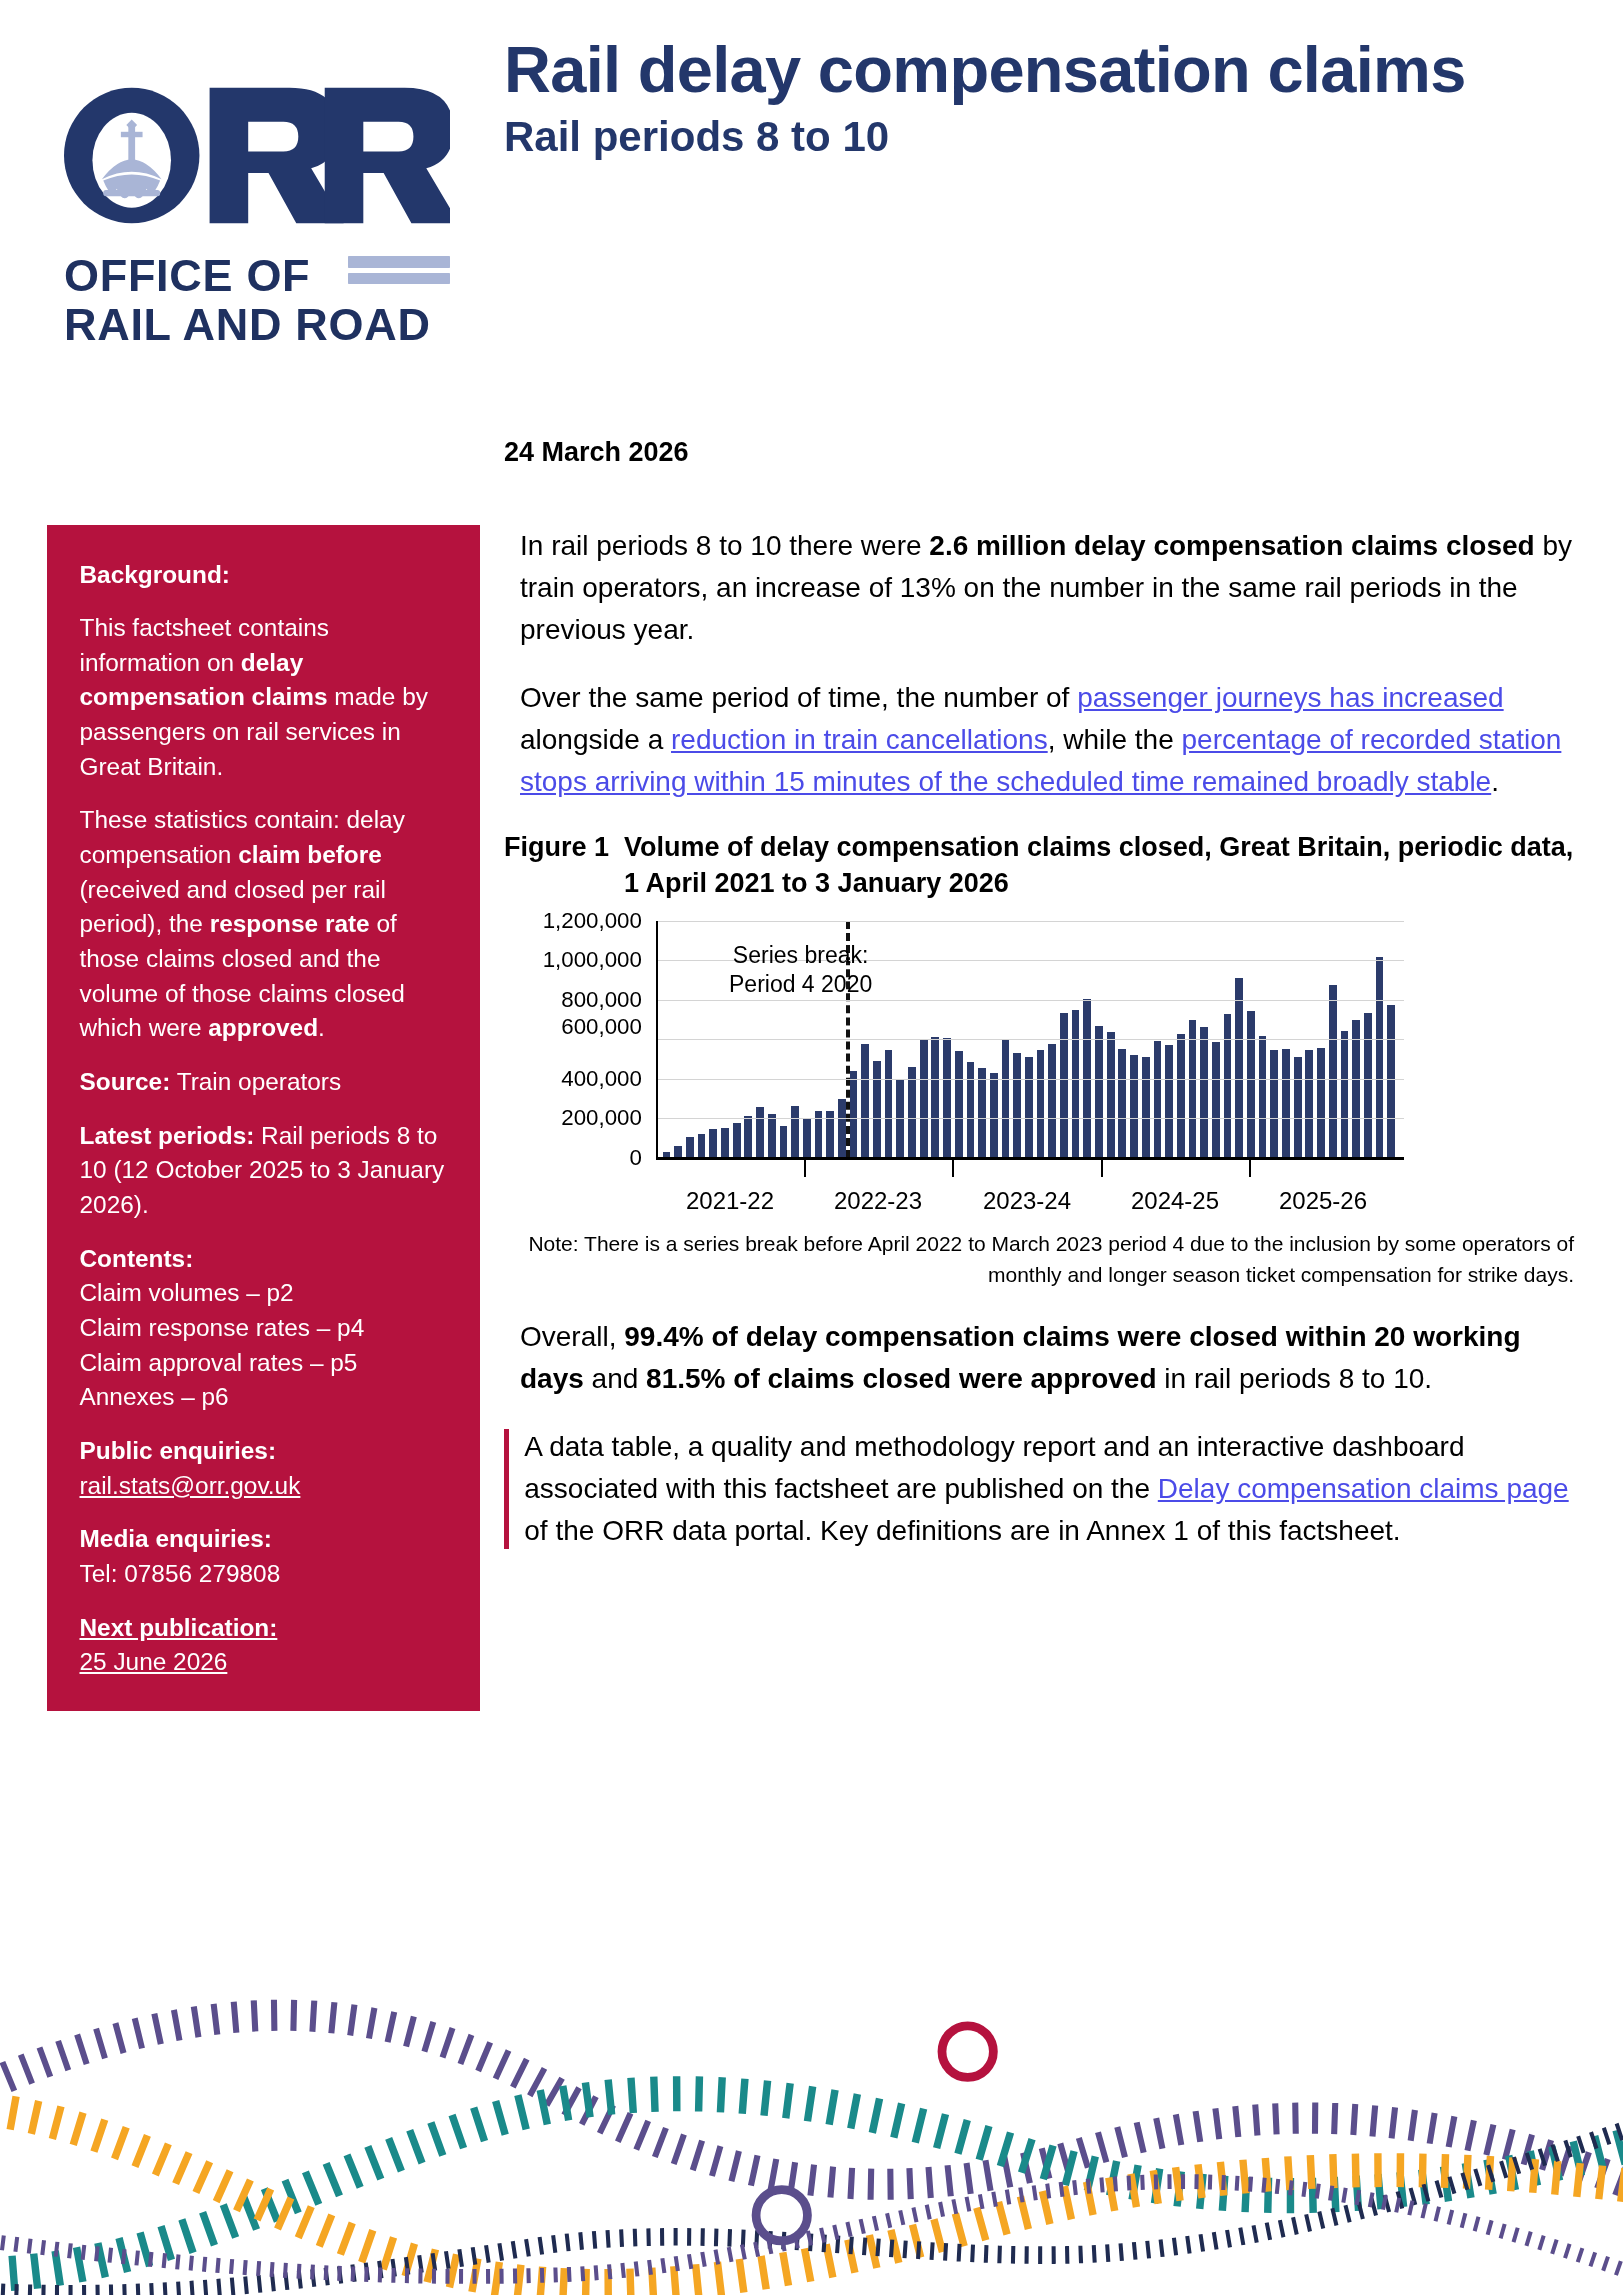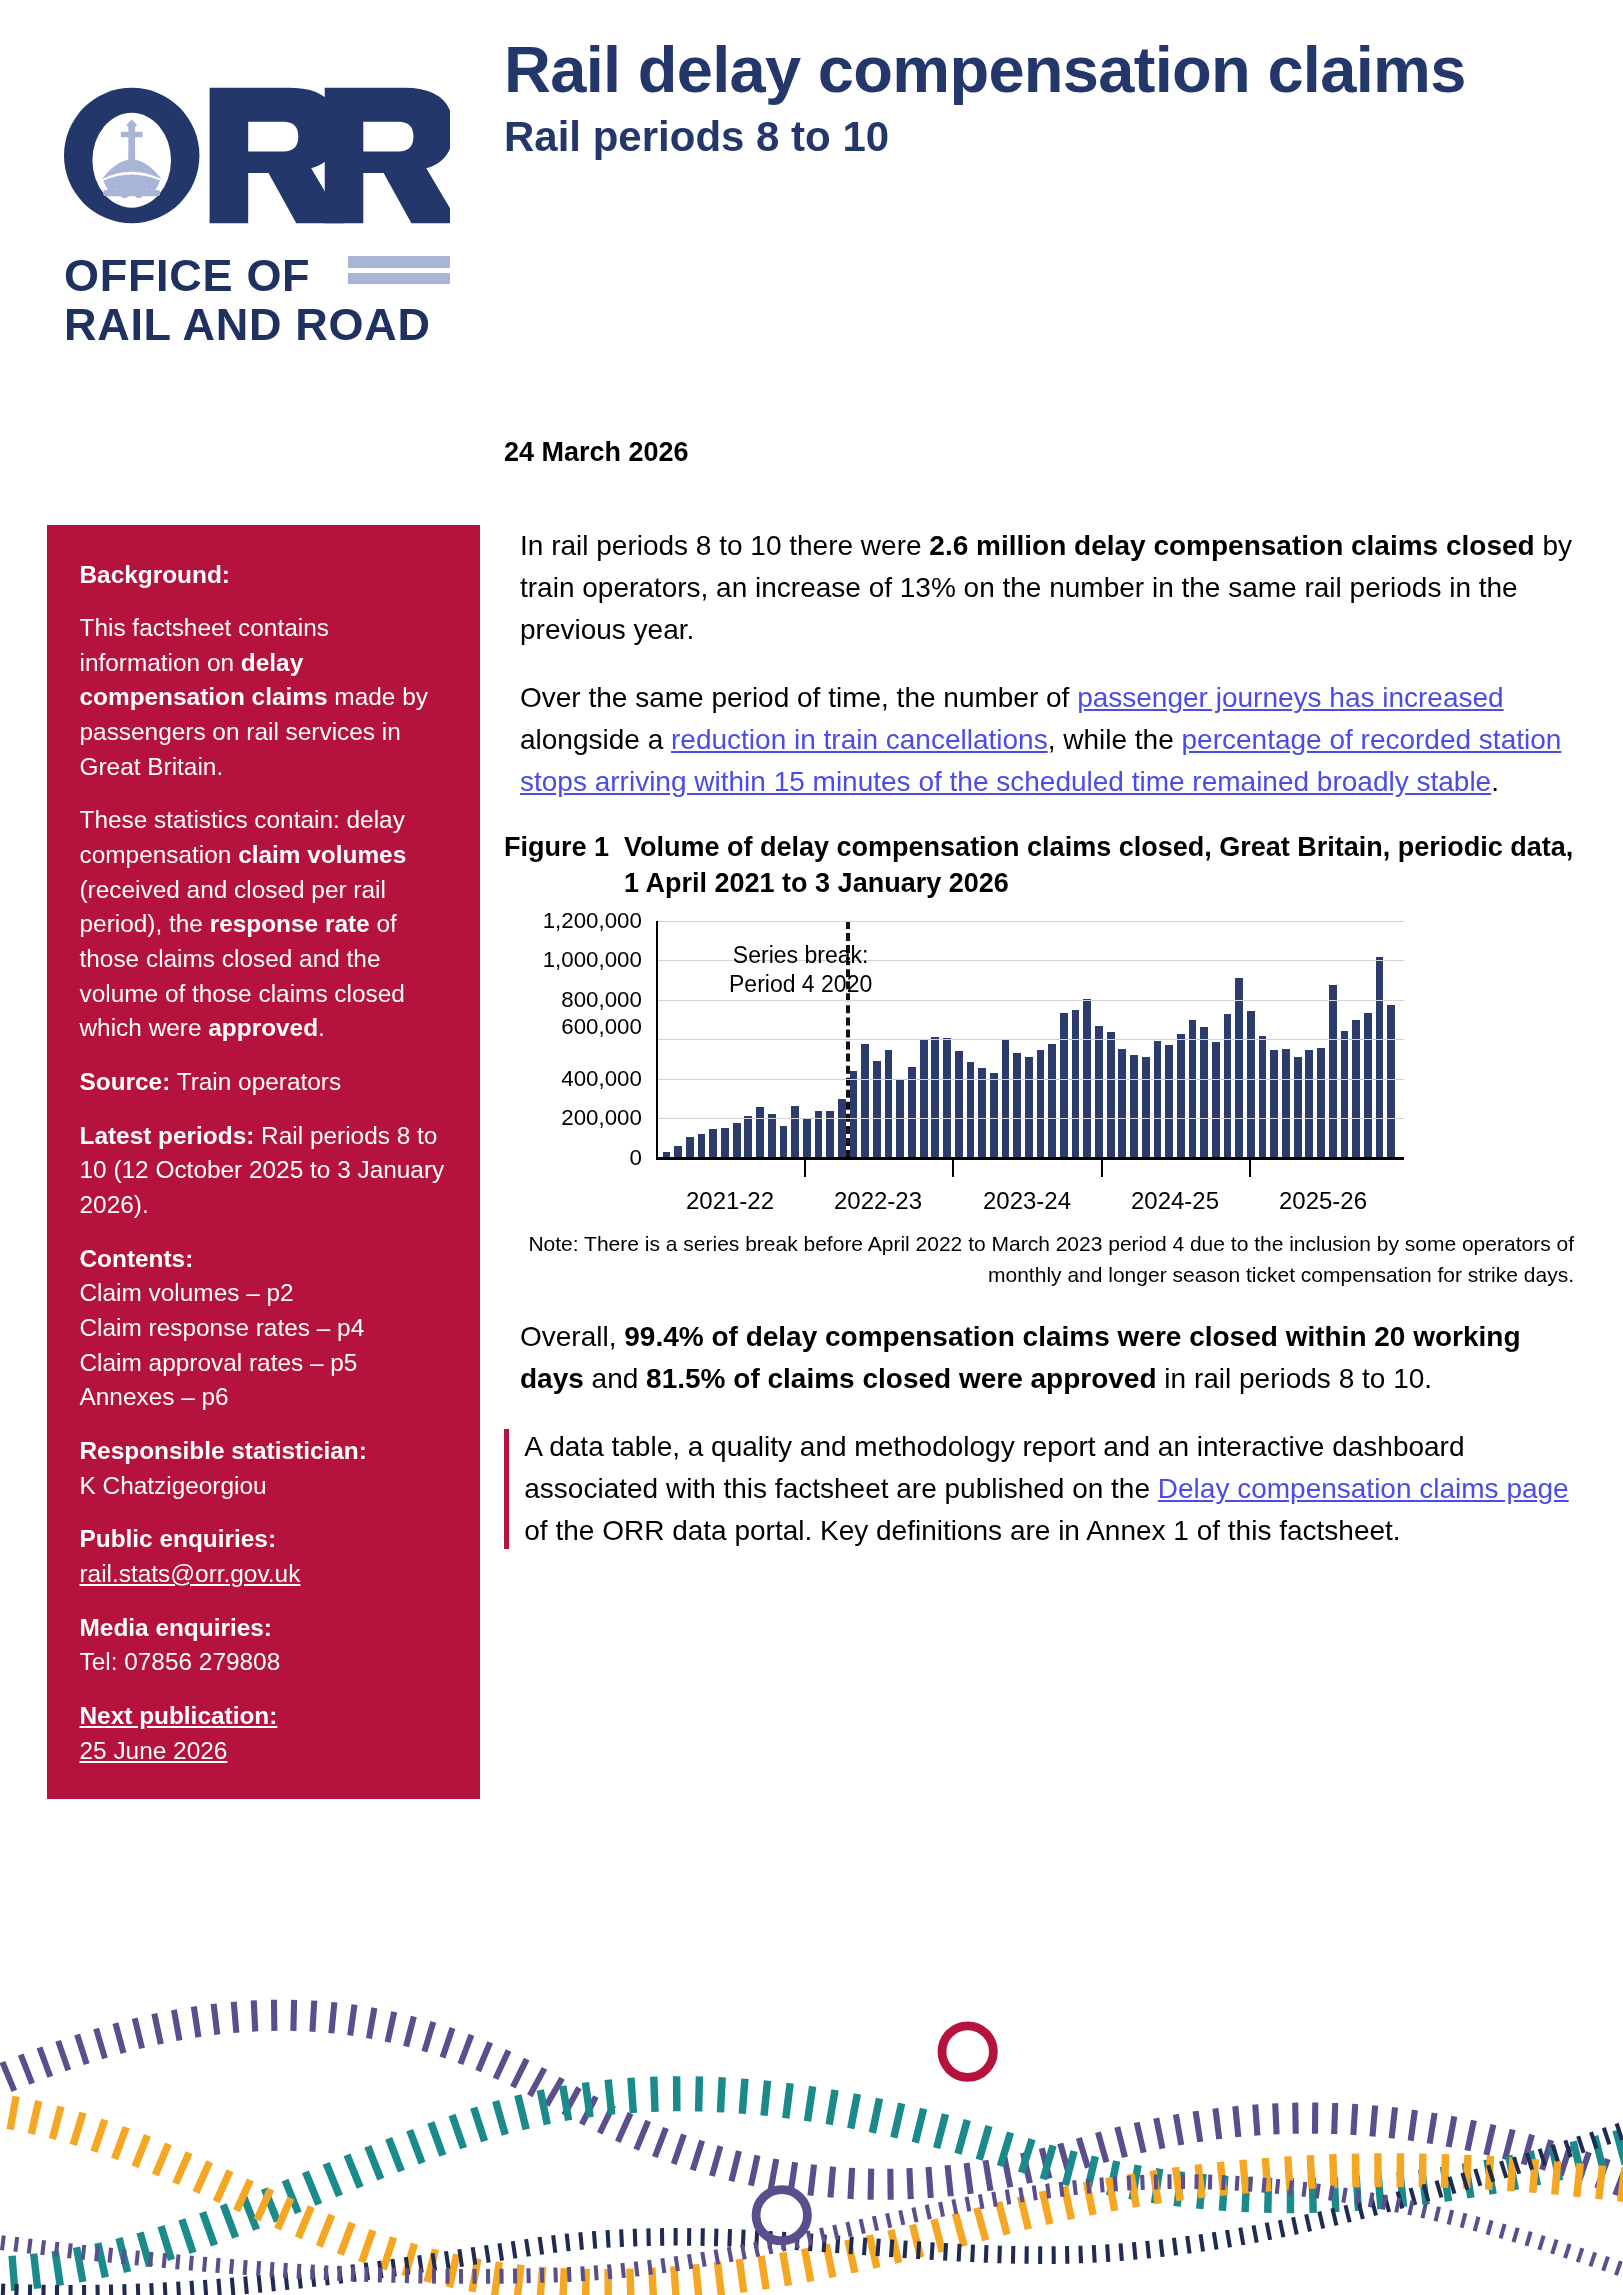--- a/index.html
+++ b/index.html
@@ -174,39 +174,35 @@
 </div>
 
 <aside id="sidebar">
   <p>
     <b>Background:</b>
   </p>
   <p>
     <span>This factsheet contains information on </span><b>delay compensation claims</b><span> made by passengers on rail services in Great Britain.</span>
   </p>
   <p>
-    <span>These statistics contain: delay compensation </span><b>claim volumes</b><span> (received and closed per rail period), the </span><b>response rate</b><span> of those claims closed and the volume of those claims closed which were </span><b>approved</b><span>.</span>
+    <span>These statistics contain: delay compensation </span><b>claim before</b><span> (received and closed per rail period), the </span><b>response rate</b><span> of those claims closed and the volume of those claims closed which were </span><b>approved</b><span>.</span>
   </p>
   <p>
     <b>Source:</b><span> Train operators</span>
   </p>
   <p>
     <b>Latest periods:</b><span> Rail periods 8 to 10 (12 October 2025 to 3 January 2026).</span>
   </p>
   <div class="sb-list">
     <div><b>Contents:</b></div>
     <div>Claim volumes – p2</div>
     <div>Claim response rates – p4</div>
     <div>Claim approval rates – p5</div>
     <div>Annexes – p6</div>
   </div>
-  <p>
-    <b>Responsible statistician:</b><br>
-    <span>K Chatzigeorgiou</span>
-  </p>
   <p>
     <b>Public enquiries:</b><br>
     <a class="sb-link" href="#">rail.stats@orr.gov.uk</a>
   </p>
   <p>
     <b>Media enquiries:</b><br>
     <span>Tel: 07856 279808</span>
   </p>
   <p>
     <b>Next publication:</b><br>

